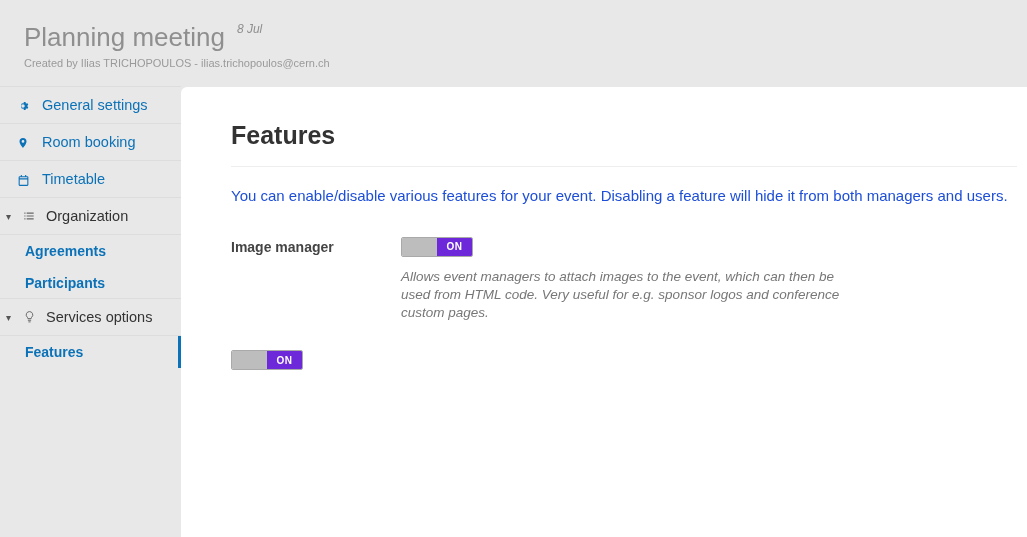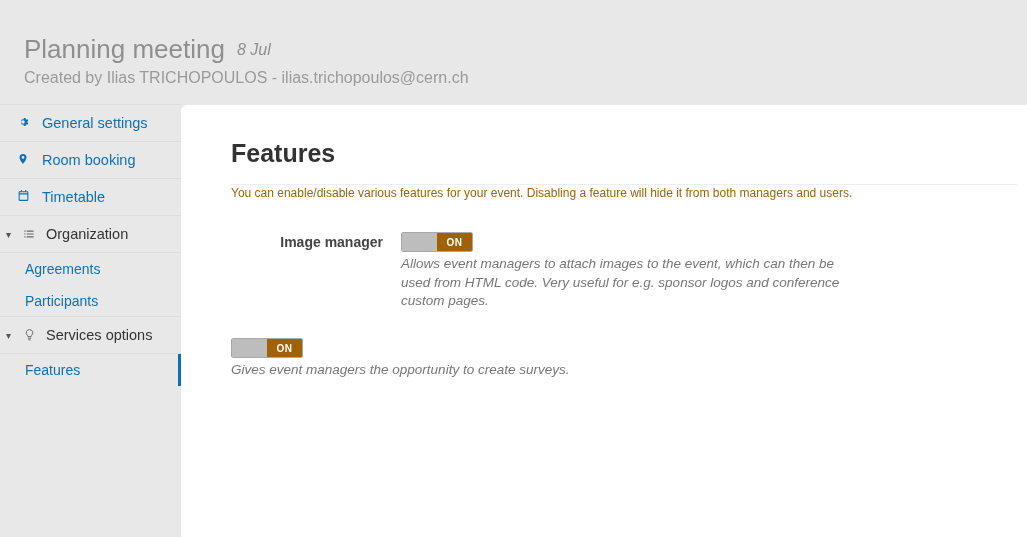--- a/index.html
+++ b/index.html
@@ -9,49 +9,48 @@
   width: 1027px;
   height: 537px;
   overflow: hidden;
   color: #333;
 }
 .header {
   padding: 22px 24px 18px 24px;
 }
 .header-top {
   display: flex;
-  align-items: center;
+  align-items: flex-start;
   gap: 12px;
-  margin-top: 12px;
 }
 .title {
   font-size: 26px;
   font-weight: 400;
   color: #8f8f8f;
 }
 .date {
-  font-size: 16px;
+  font-size: 12px;
   font-style: italic;
   color: #8f8f8f;
 }
 .creator {
-  font-size: 16px;
+  font-size: 11px;
   color: #9a9a9a;
   margin-top: 4px;
 }
 .main {
   display: flex;
 }
 .sidebar {
   width: 181px;
   flex-shrink: 0;
 }
 .nav-item {
   display: flex;
-  align-items: flex-start;
+  align-items: flex-end;
   padding: 10px 14px;
   font-size: 14.5px;
   color: #0b72b8;
   border-top: 1px solid #ddd;
   border-bottom: 1px solid #ddd;
   margin-top: -1px;
   cursor: pointer;
 }
 .nav-item .icon {
   width: 18px;
@@ -84,54 +83,56 @@
   display: inline-flex;
   justify-content: center;
   align-items: center;
   color: #666;
 }
 .nav-sub {
   padding: 8px 30px 8px 25px;
   font-size: 14px;
   color: #0b72b8;
   cursor: pointer;
+  font-weight: bold;
 }
 .nav-sub.active {
   border-right: 3px solid #0b72b8;
 }
 .content-wrap {
   flex: 1;
   background: #fff;
   border-top-left-radius: 6px;
   min-height: 460px;
   padding: 34px 0 0 50px;
 }
 .page-title {
   font-size: 25px;
   font-weight: 600;
   color: #333;
   padding-bottom: 16px;
   border-bottom: 1px solid #eee;
   margin-right: 10px;
 }
 .intro {
-  font-size: 12px;
-  color: #a16207;
+  font-size: 15px;
+  color: #1d4ed8;
+  margin-top: 18px;
   margin-bottom: 30px;
   line-height: 1.45;
   max-width: 780px;
 }
 .feature {
   display: flex;
   align-items: flex-start;
   margin-bottom: 28px;
 }
 .feature-label {
   width: 170px;
-  text-align: right;
+  text-align: left;
   font-weight: 600;
   font-size: 14px;
   color: #444;
   padding-right: 18px;
   padding-top: 2px;
 }
 .feature-body {
   flex: 1;
 }
 .toggle {
@@ -141,34 +142,34 @@
   border-radius: 2px;
   overflow: hidden;
   cursor: pointer;
 }
 .toggle .off-side {
   width: 35px;
   background: #bdbdbd;
 }
 .toggle .on-side {
   width: 35px;
-  background: #a16207;
+  background: #6d28d9;
   color: #fff;
   font-size: 10px;
   font-weight: 600;
   display: flex;
   align-items: center;
   justify-content: center;
   letter-spacing: 0.5px;
 }
 .feature-desc {
   font-size: 13.5px;
   font-style: italic;
   color: #777;
-  margin-top: 0;
+  margin-top: 8px;
   max-width: 440px;
   line-height: 1.35;
 }
 </style>
 </head>
 <body>
 
 <div class="header">
   <div class="header-top">
     <div class="title">Planning meeting</div>
@@ -249,19 +250,18 @@
         <div class="feature-desc">Allows event managers to attach images to the event, which can then be used from HTML code. Very useful for e.g. sponsor logos and conference custom pages.</div>
       </div>
     </div>
 
     <div class="feature">
       <div class="feature-body">
         <div class="toggle">
           <div class="off-side"></div>
           <div class="on-side">ON</div>
         </div>
-        <div class="feature-desc">Gives event managers the opportunity to create surveys.</div>
       </div>
     </div>
 
   </div>
 
 </div>
 
 </body></html>

